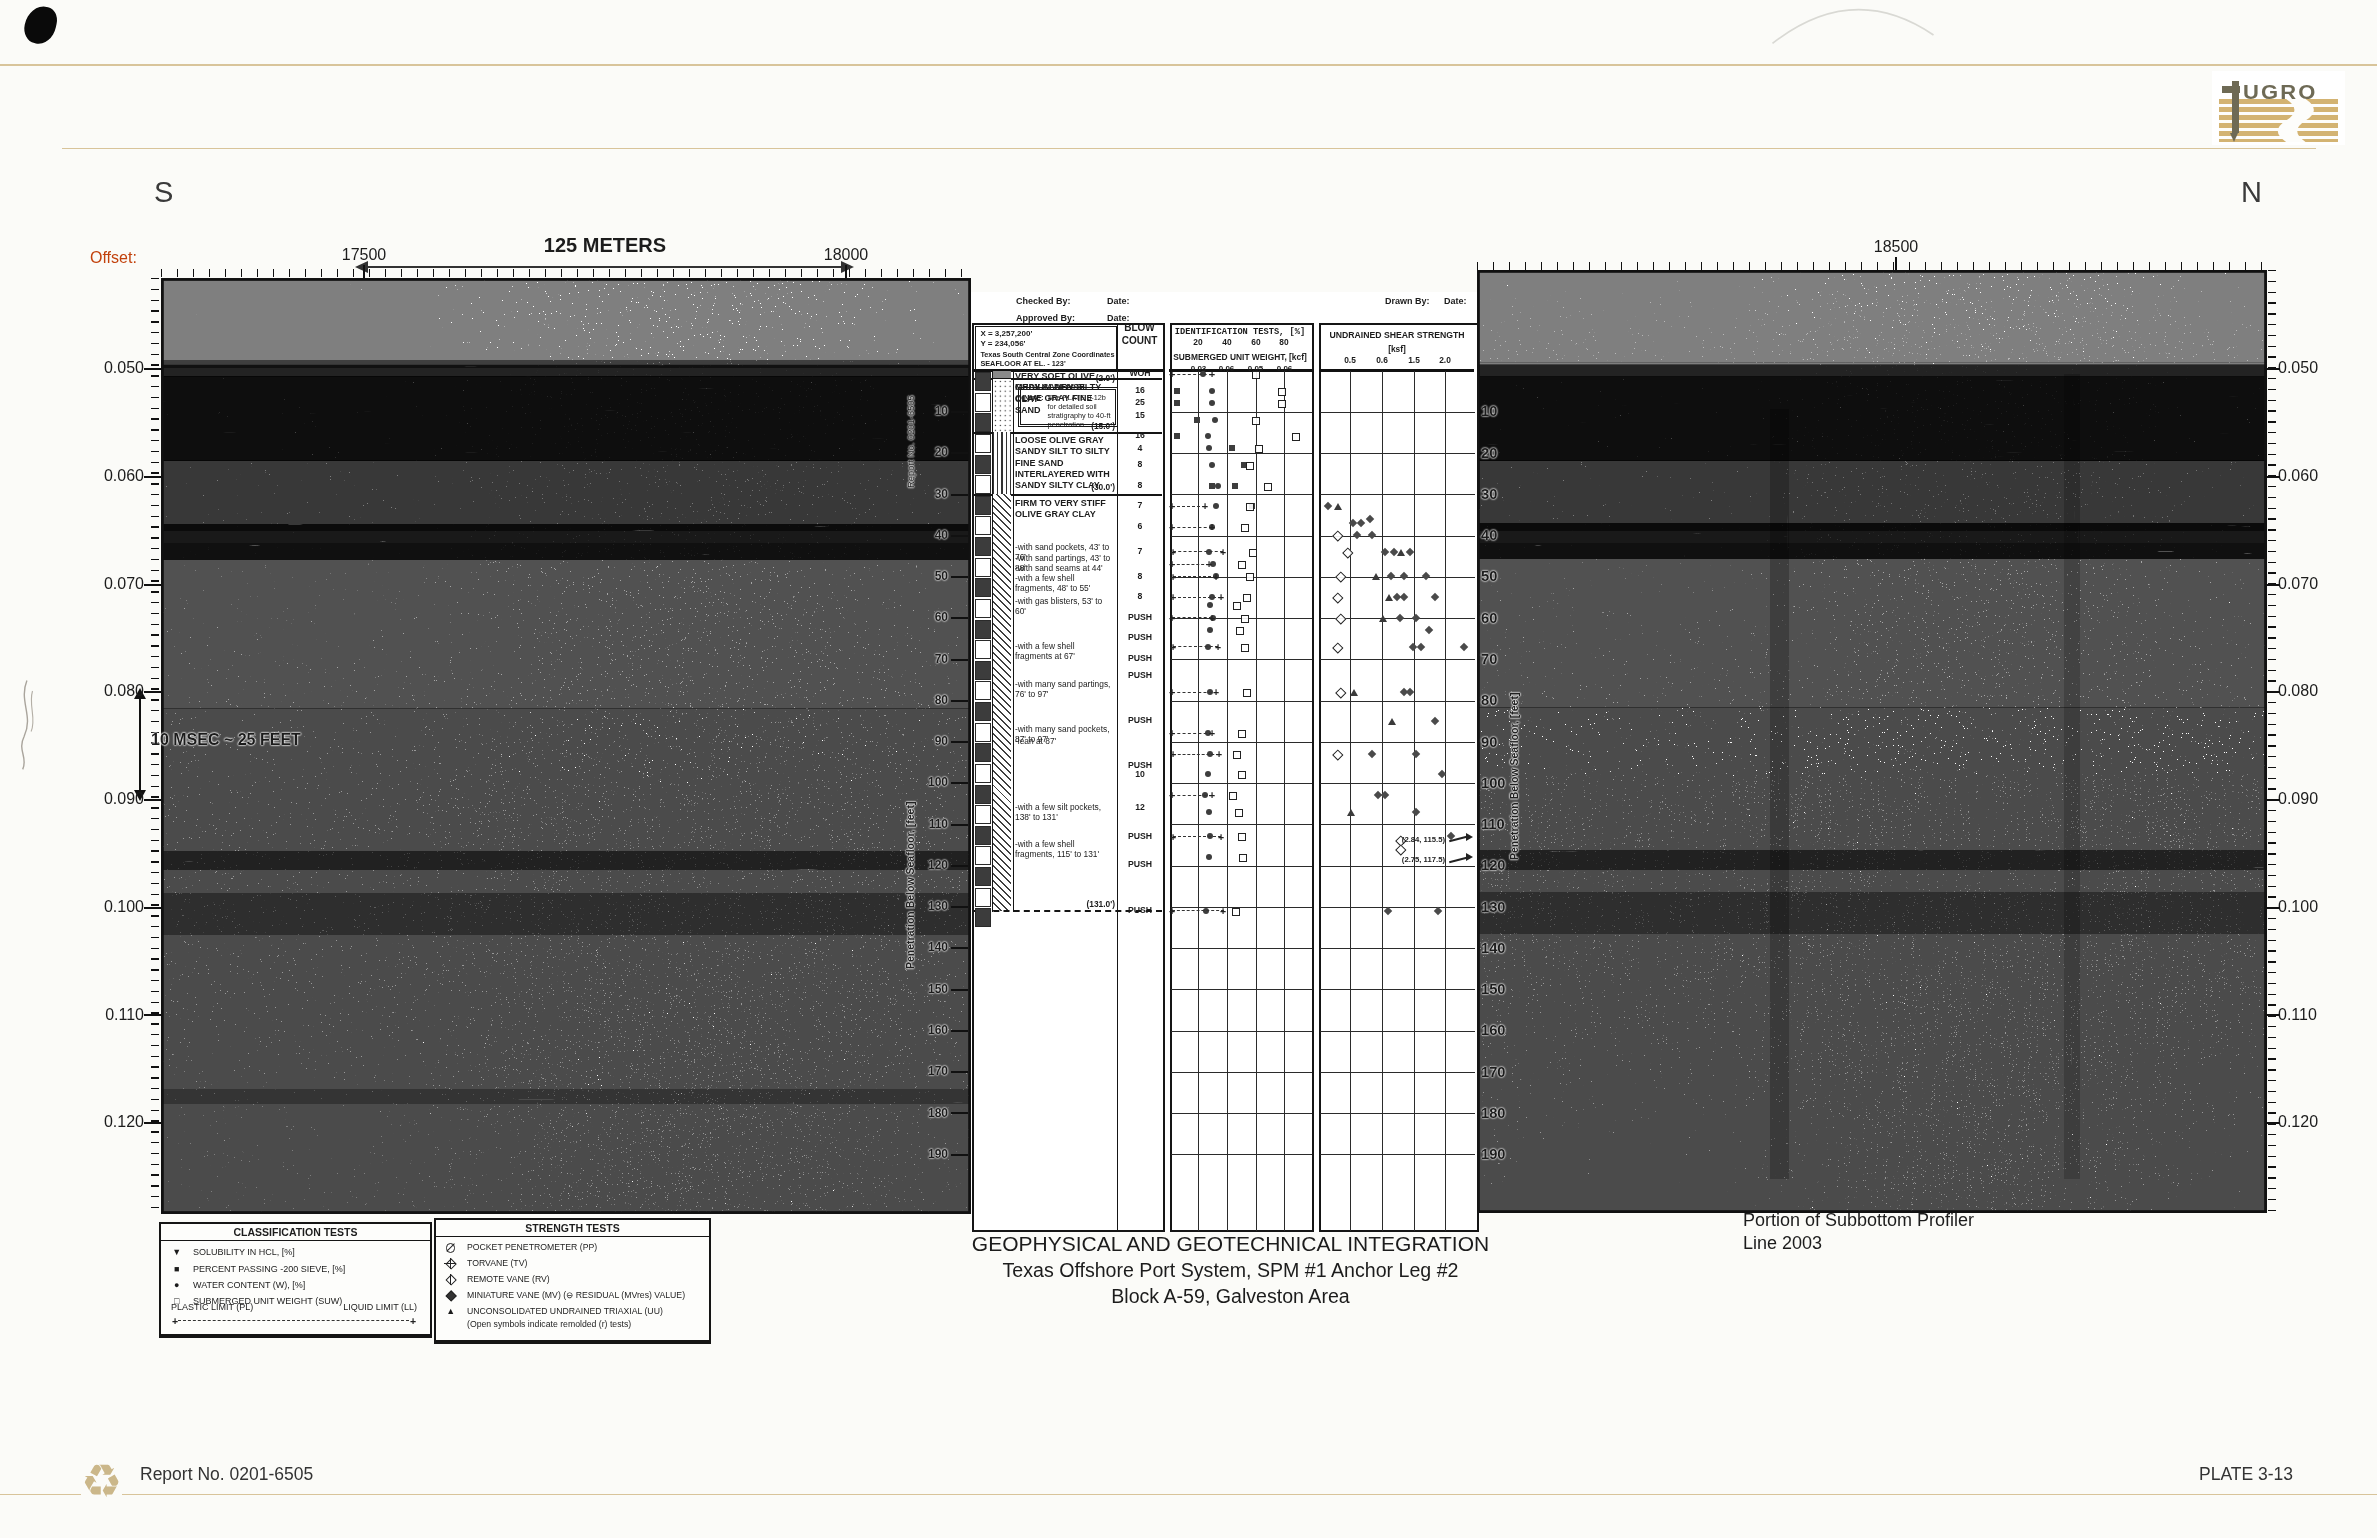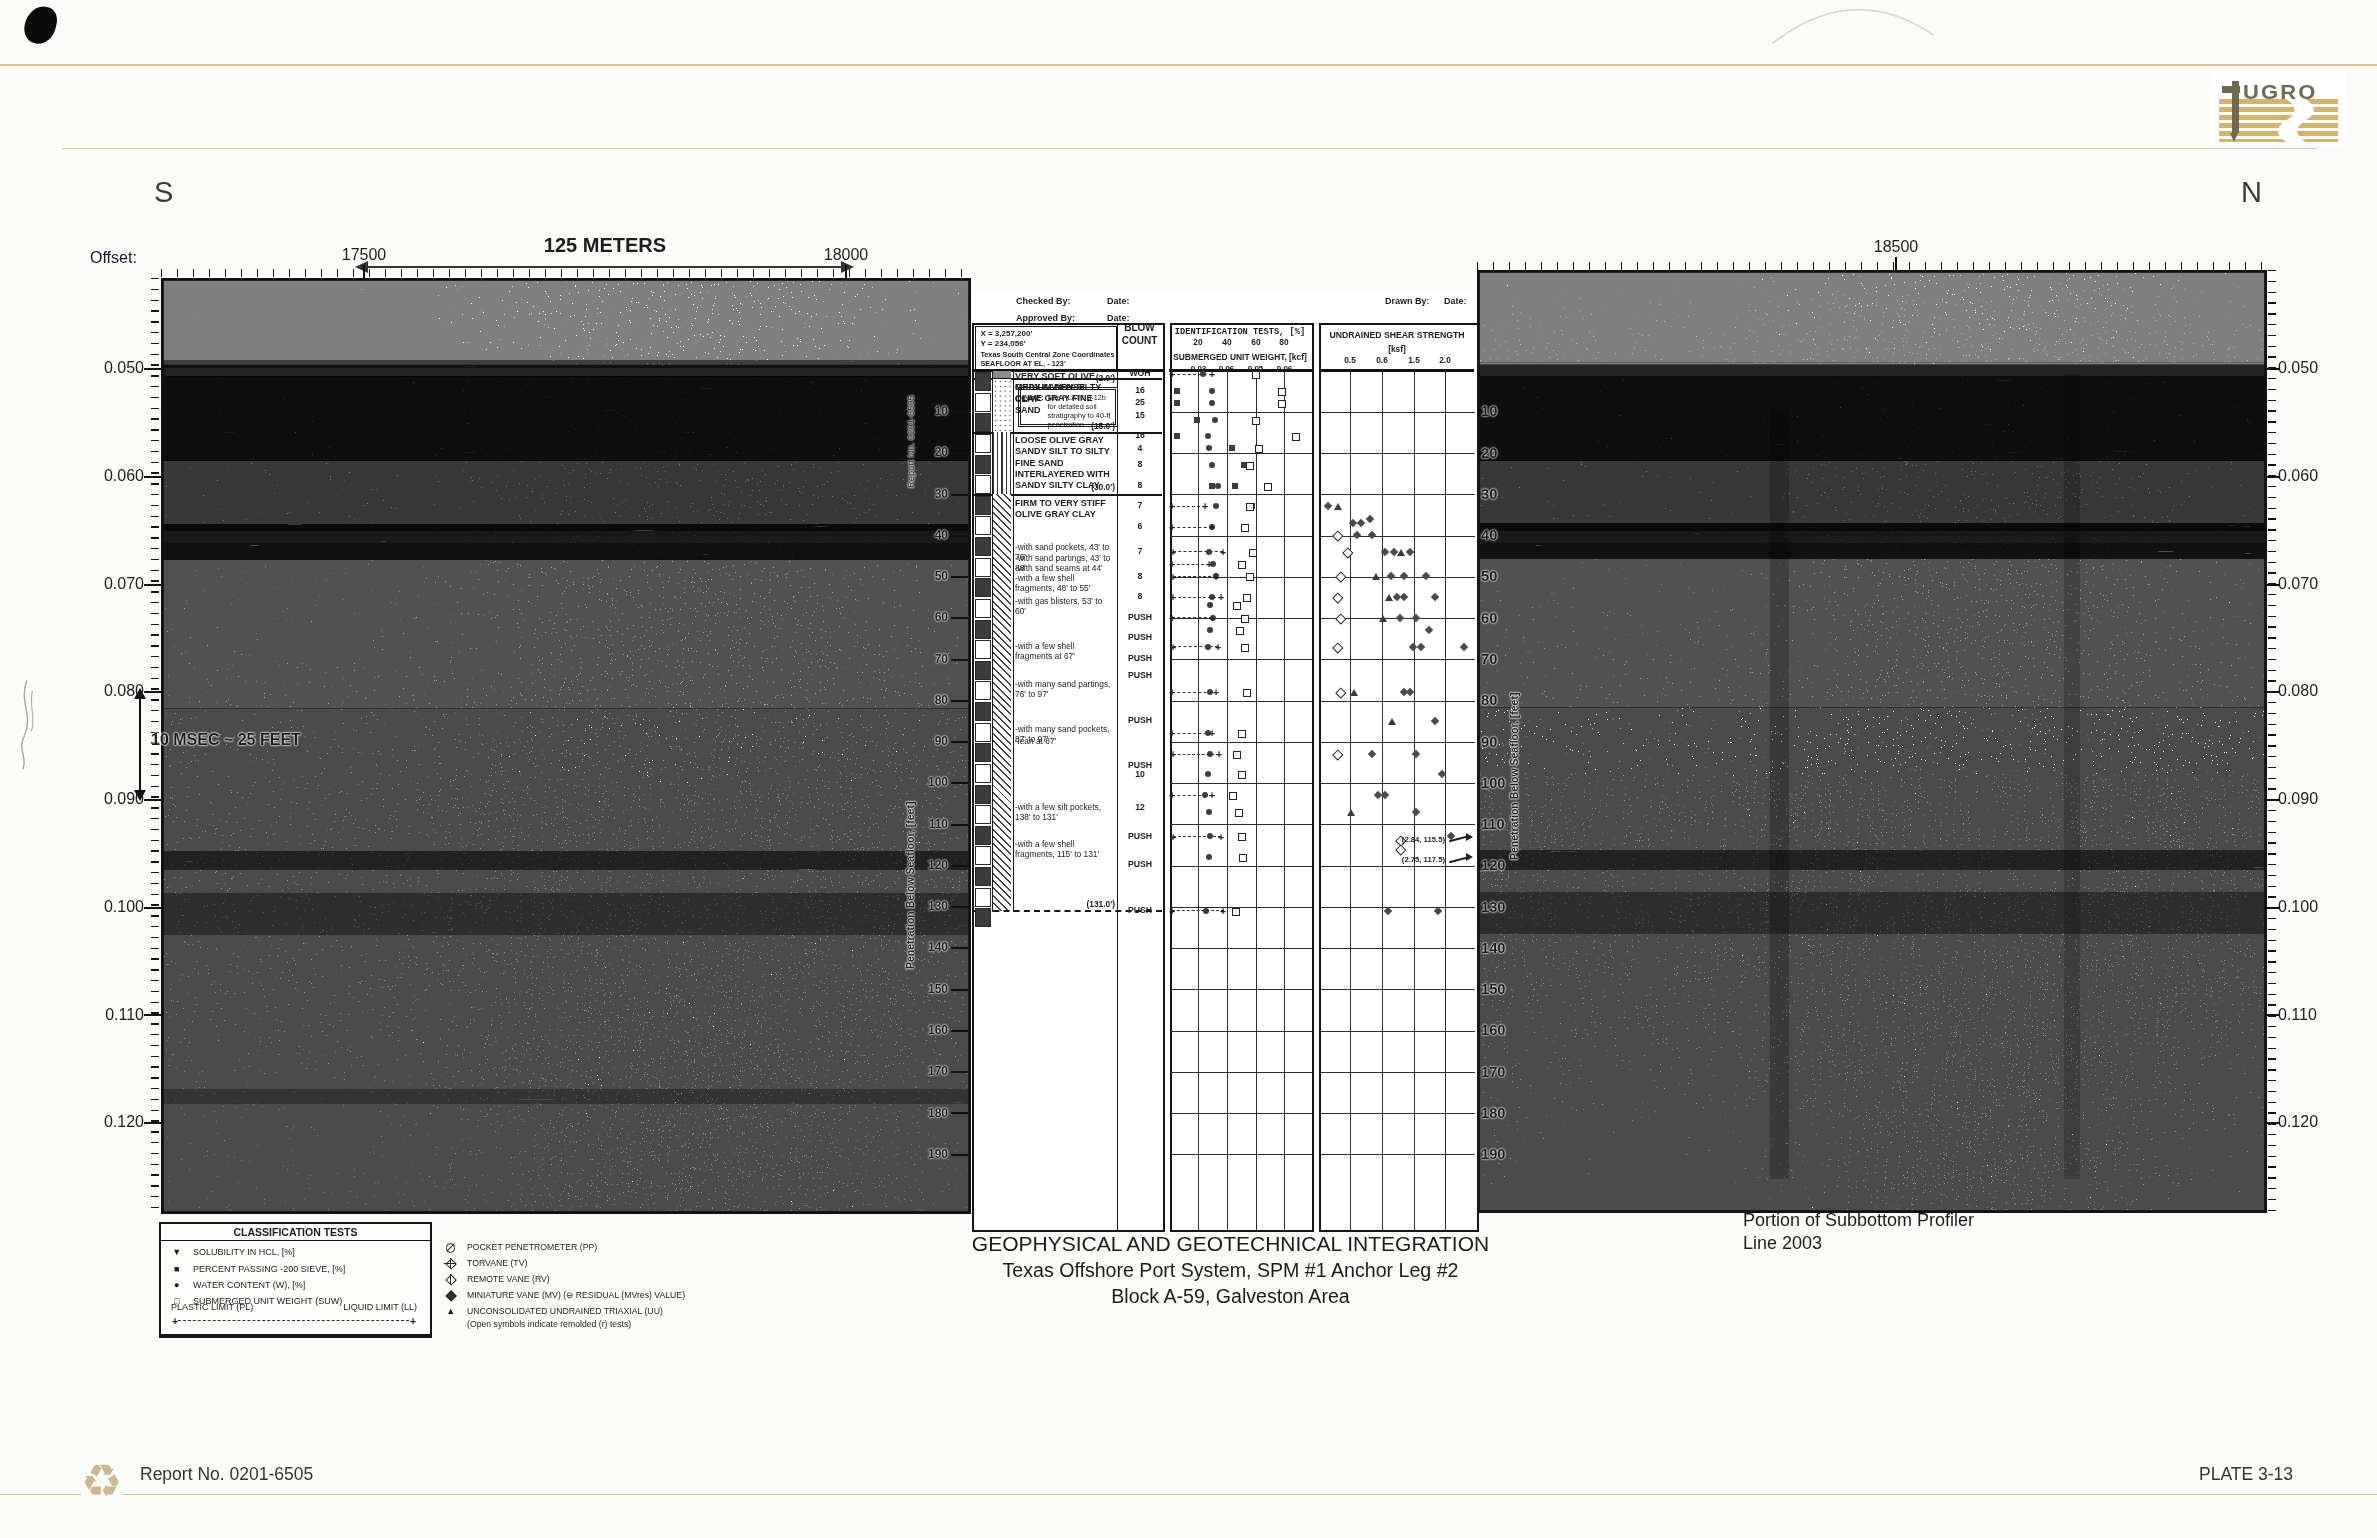--- a/index.html
+++ b/index.html
@@ -60,21 +60,21 @@
     </svg>
     <div class="abs" style="left:9.8px;top:15.4px;width:18px;height:6.3px;background:#6e6a55;"></div>
     <div class="abs" style="left:19.6px;top:9.8px;width:7px;height:52px;background:#6e6a55;"></div>
     <div class="abs arrowhead" style="left:18px;top:62px;border-left:4.9px solid transparent;border-right:4.9px solid transparent;border-top:9.8px solid #6e6a55;"></div>
     <div class="t b" style="left:31px;top:8.4px;font-size:22px;letter-spacing:2.1px;color:#6e6a55;transform:scaleY(.95);">UGRO</div>
   </div>
 
   <div class="t" style="left:154px;top:176px;font-size:29px;color:#3a3a3a;">S</div>
   <div class="t" style="left:2241px;top:176px;font-size:29px;color:#3a3a3a;">N</div>
 
-  <div class="t" style="left:90px;top:249px;font-size:16px;color:#0f172a;">Offset:</div>
+  <div class="t" style="left:90px;top:249px;font-size:16px;color:#c2410c;">Offset:</div>
   <div class="t b ctr" style="left:500px;top:234px;width:210px;font-size:20px;">125 METERS</div>
   <div class="abs" style="left:368px;top:266px;width:474px;height:2.4px;background:#333;"></div>
   <div class="abs arrowhead" style="left:355px;top:261px;border-top:6.3px solid transparent;border-bottom:6.3px solid transparent;border-right:13.3px solid #333;"></div>
   <div class="abs arrowhead" style="left:841px;top:261px;border-top:6.3px solid transparent;border-bottom:6.3px solid transparent;border-left:13.3px solid #333;"></div>
   <div class="t b ctr halo" style="left:500px;top:299px;width:210px;font-size:20px;">410 FT</div>
 
   <svg width="0" height="0" style="position:absolute">
     <defs>
       <filter id="spk" x="0%" y="0%" width="100%" height="100%">
         <feTurbulence type="fractalNoise" baseFrequency="0.7" numOctaves="2" seed="11" stitchTiles="stitch"></feTurbulence>
@@ -186,20 +186,23 @@
   </div>
 
   <div class="t ctr" style="left:930px;top:1232px;width:601px;font-size:21px;">GEOPHYSICAL AND GEOTECHNICAL INTEGRATION</div>
   <div class="t ctr" style="left:930px;top:1259px;width:601px;font-size:19.6px;">Texas Offshore Port System, SPM #1 Anchor Leg #2</div>
   <div class="t ctr" style="left:930px;top:1285px;width:601px;font-size:19.6px;">Block A-59, Galveston Area</div>
   <div class="t" style="left:1743px;top:1210px;font-size:18px;">Portion of Subbottom Profiler</div>
   <div class="t" style="left:1743px;top:1233px;font-size:18px;">Line 2003</div>
 
   <div class="legend-box" style="left:159px;top:1222px;width:269px;height:110px;">
     <div class="t b ctr" style="left:0;top:2.1px;width:100%;font-size:10.5px;border-bottom:1.4px solid #151515;padding-bottom:2.1px;">CLASSIFICATION TESTS</div>
+  </div>
+  <div class="legend-box" style="left:434px;top:1218px;width:273px;height:120px;">
+    <div class="t b ctr" style="left:0;top:2.1px;width:100%;font-size:10.5px;border-bottom:1.4px solid #151515;padding-bottom:2.1px;">STRENGTH TESTS</div>
   </div>
 
   <div class="t" style="left:81px;top:1454px;font-size:46px;color:#cbb78a;background:#fbfbf8;">♻</div>
   <div class="t" style="left:140px;top:1464px;font-size:17.5px;color:#333;">Report No. 0201-6505</div>
   <div class="t" style="left:2199px;top:1464px;font-size:17.5px;color:#333;">PLATE 3-13</div>
 
 <div class="" style="position: absolute; left: 88px; top: 359px; width: 56px; text-align: right; font: 16px &quot;Liberation Sans&quot;, sans-serif;">0.050</div>
     <div class="" style="position: absolute; left: 144px; top: 368px; width: 17px; height: 2.1px; background: rgb(17, 17, 17);"></div>
     <div class="" style="position: absolute; left: 2278px; top: 359px; font: 16px &quot;Liberation Sans&quot;, sans-serif;">0.050</div>
     <div class="" style="position: absolute; left: 2266px; top: 368px; width: 14px; height: 2.1px; background: rgb(17, 17, 17);"></div>

